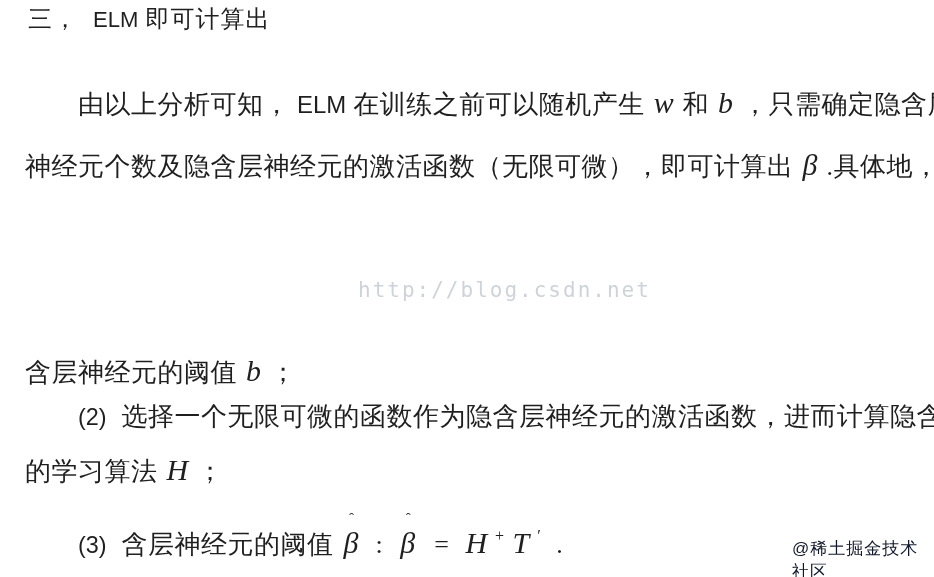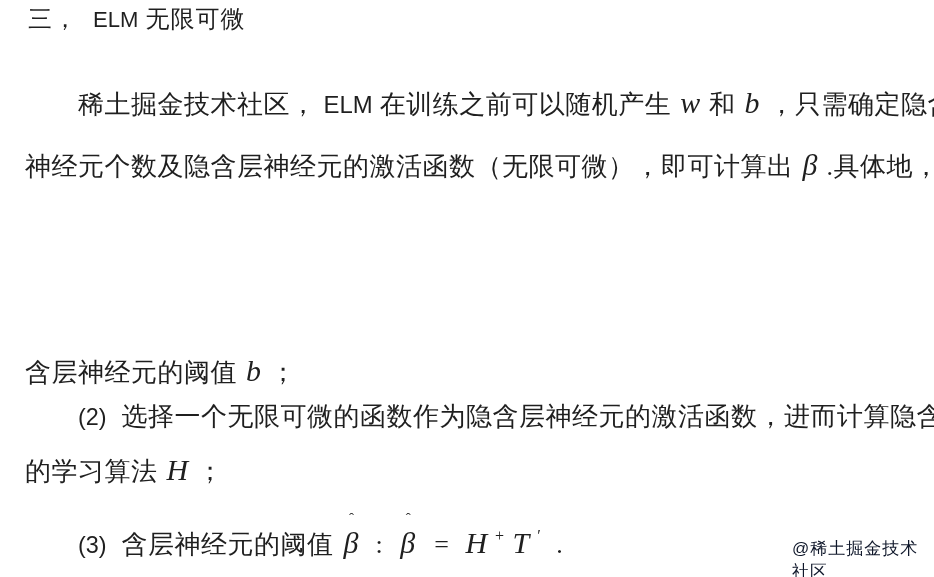--- a/index.html
+++ b/index.html
@@ -87,30 +87,31 @@
     letter-spacing: 1px;
     font-family: "Liberation Sans", "DejaVu Sans", sans-serif;
     margin-left: 40px;
   }
 </style>
 </head>
 <body>
 
 <div class="page">
 
+  <div class="wm-url">http://blog.csdn.net</div>
   <div class="wm-community">@稀土掘金技术社区</div>
 
   <div class="line title-line" style="left:28px; top:4px;">
     <span>三，</span>
     <span class="latin" style="margin-left:8px;">ELM</span>
-    <span> 无限可微</span>
+    <span> 即可计算出</span>
   </div>
 
   <div class="line" style="left:78px; top:84px;">
-    <span>稀土掘金技术社区，</span>
+    <span>由以上分析可知，</span>
     <span class="latin">ELM</span>
     <span> 在训练之前可以随机产生</span>
     <span class="mvar">w</span>
     <span>和</span>
     <span class="mvar">b</span>
     <span>，只需确定隐含层</span>
   </div>
 
   <div class="line" style="left:25px; top:146px;">
     <span>神经元个数及隐含层神经元的激活函数（无限可微），即可计算出</span>

